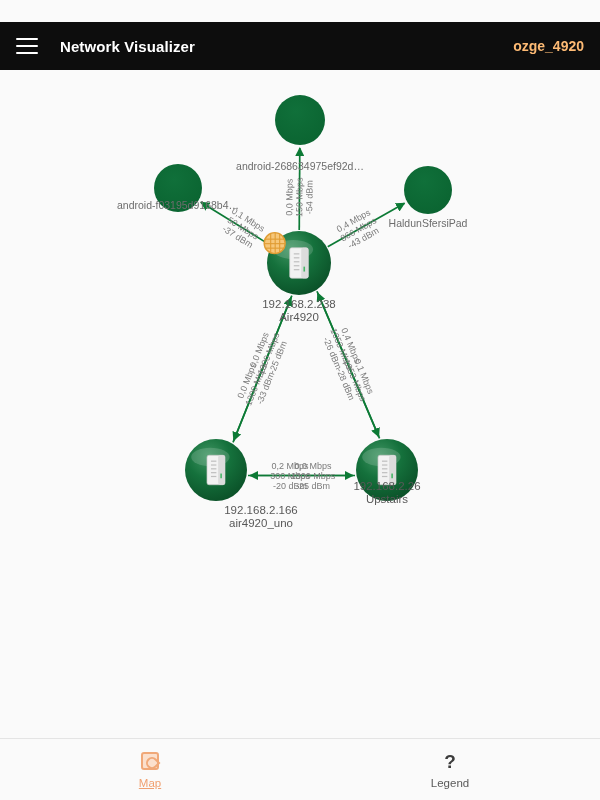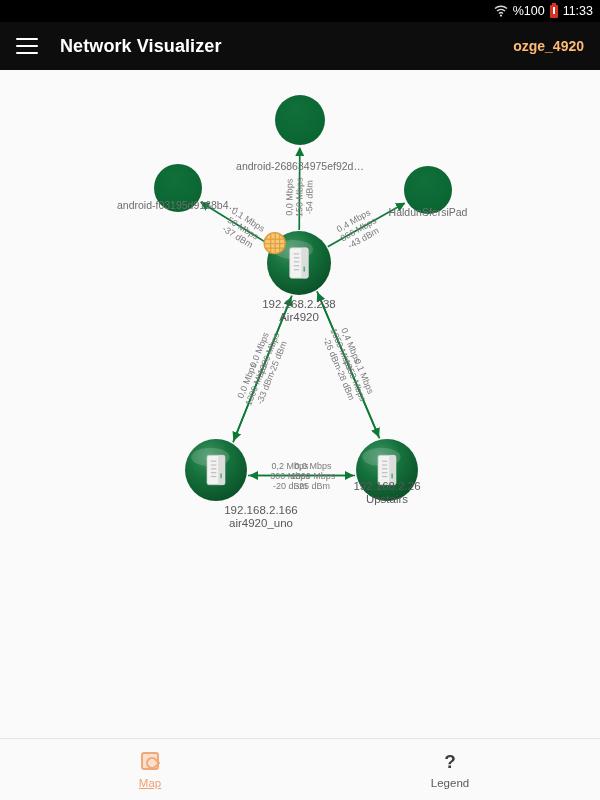--- a/index.html
+++ b/index.html
@@ -37,21 +37,21 @@
   
   .appbar {
     position: absolute; top: 22px; left: 0; width: 600px; height: 48px;
     background: #0d0d0d; display: flex; align-items: center;
     padding: 0 16px;
   }
   .hamburger { width: 22px; height: 16px; display: flex; flex-direction: column;
     justify-content: space-between; cursor: pointer; }
   .hamburger span { display: block; height: 2px; background: #fff; border-radius: 1px; }
   .appbar-title {
-    color: #fff; font-size: 18px; font-weight: bold; margin-left: 22px;
+    color: #fff; font-size: 15px; font-weight: bold; margin-left: 22px;
     letter-spacing: .1px;
   }
   .appbar-ssid {
     margin-left: auto; color: #fdba74; font-size: 14px; font-weight: bold;
   }
 
   
   .canvas {
     position: absolute; top: 70px; left: 0; width: 600px; height: 668px;
     background: #fafafa;
@@ -110,33 +110,20 @@
   .info-icon::after {
     content: ""; position: absolute; left: 6.3px; top: 3px;
     width: 1.6px; height: 9px; background: #4a4a4a;
   }
 </style>
 </head>
 <body>
 
 <div id="app">
 
-  <div class="statusbar">
-    <span class="sb-wifi">
-      <svg width="14" height="12" viewBox="0 0 14 12">
-        <path d="M1 3.6 A9 9 0 0 1 13 3.6" stroke="#d8d8d8" stroke-width="1.4" fill="none"></path>
-        <path d="M3 6 A6 6 0 0 1 11 6" stroke="#d8d8d8" stroke-width="1.4" fill="none"></path>
-        <path d="M5 8.4 A3 3 0 0 1 9 8.4" stroke="#d8d8d8" stroke-width="1.4" fill="none"></path>
-        <circle cx="7" cy="10.6" r="1.1" fill="#d8d8d8"></circle>
-      </svg>
-    </span>
-    <span class="sb-text">%100</span>
-    <span class="sb-batt"></span>
-    <span class="sb-text">11:33</span>
-  </div>
 
   <div class="appbar">
     <div class="hamburger">
       <span></span>
         <span></span>
         <span></span>
     </div>
     <div class="appbar-title">Network Visualizer</div>
     <div class="appbar-ssid">ozge_4920</div>
   </div>
@@ -267,21 +254,21 @@
           </g>
         </g>
     </svg>
     <div id="labels-layer">
         <div class="nodelabel" style="left: 300px; top: 90px;">
           <div>android-268634975ef92d…</div>
         </div>
         <div class="nodelabel" style="left: 178px; top: 129px;">
           <div>android-f03195d9168b4…</div>
         </div>
-        <div class="nodelabel" style="left: 428px; top: 136px;">
+        <div class="nodelabel" style="left: 428px; top: 147px;">
           <div>HaldunSfersiPad</div>
         </div>
         <div class="nodelabel big" style="left: 299px; top: 228px;">
           <div>192.168.2.238</div>
           <div>Air4920</div>
         </div>
         <div class="nodelabel big" style="left: 220px; top: 434px; margin-left: 41px;">
           <div>192.168.2.166</div>
           <div>air4920_uno</div>
         </div>

